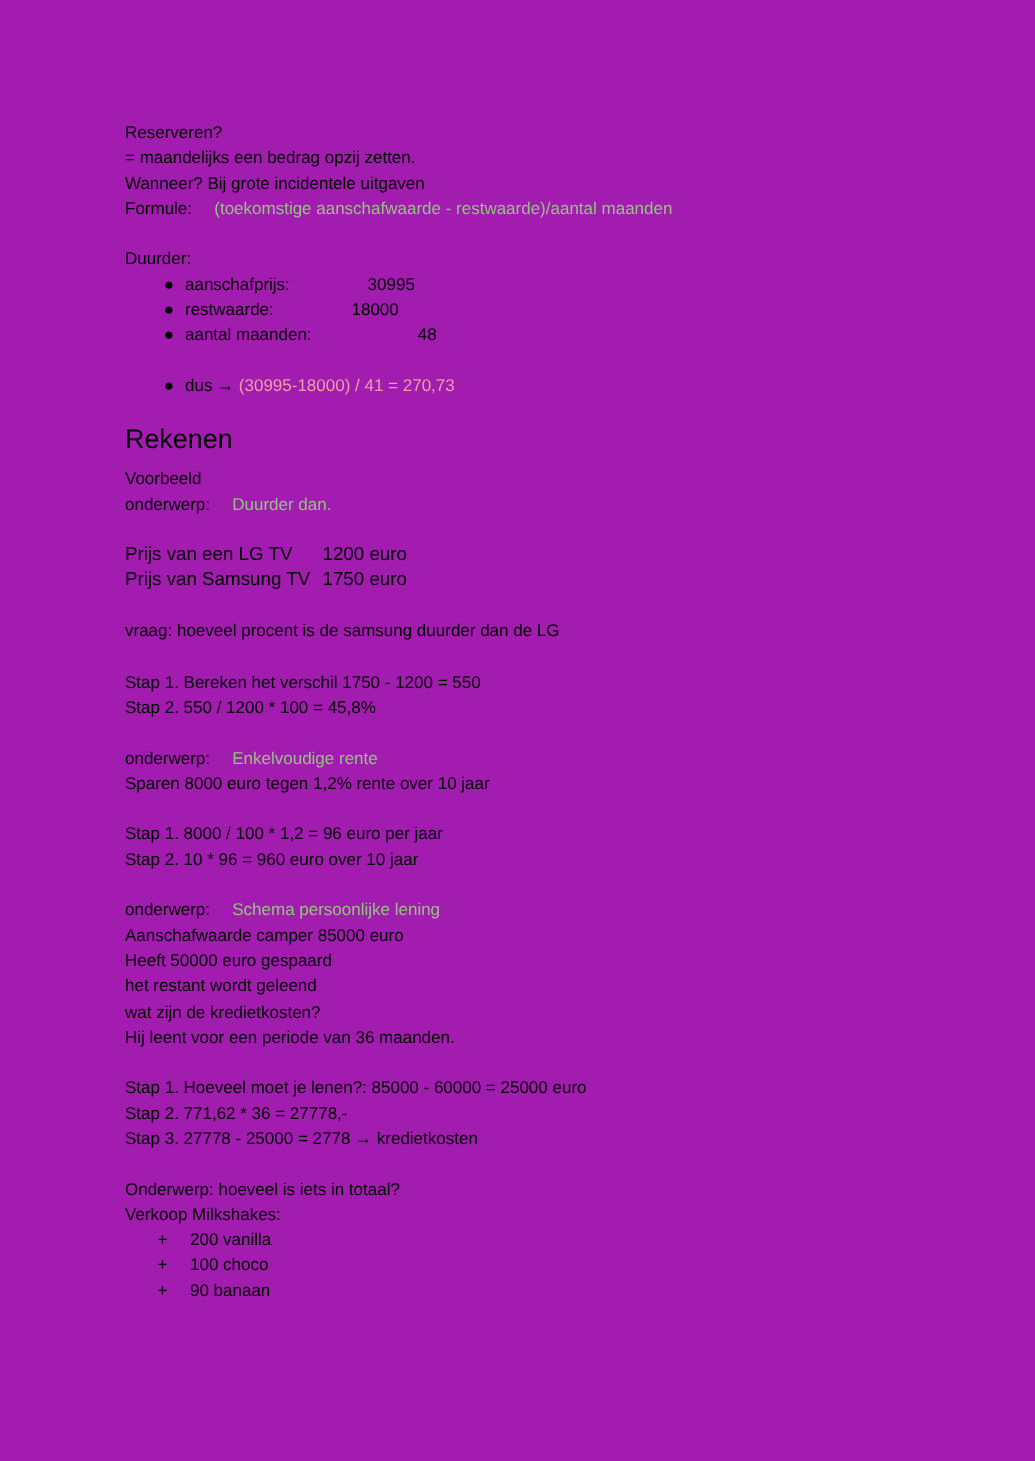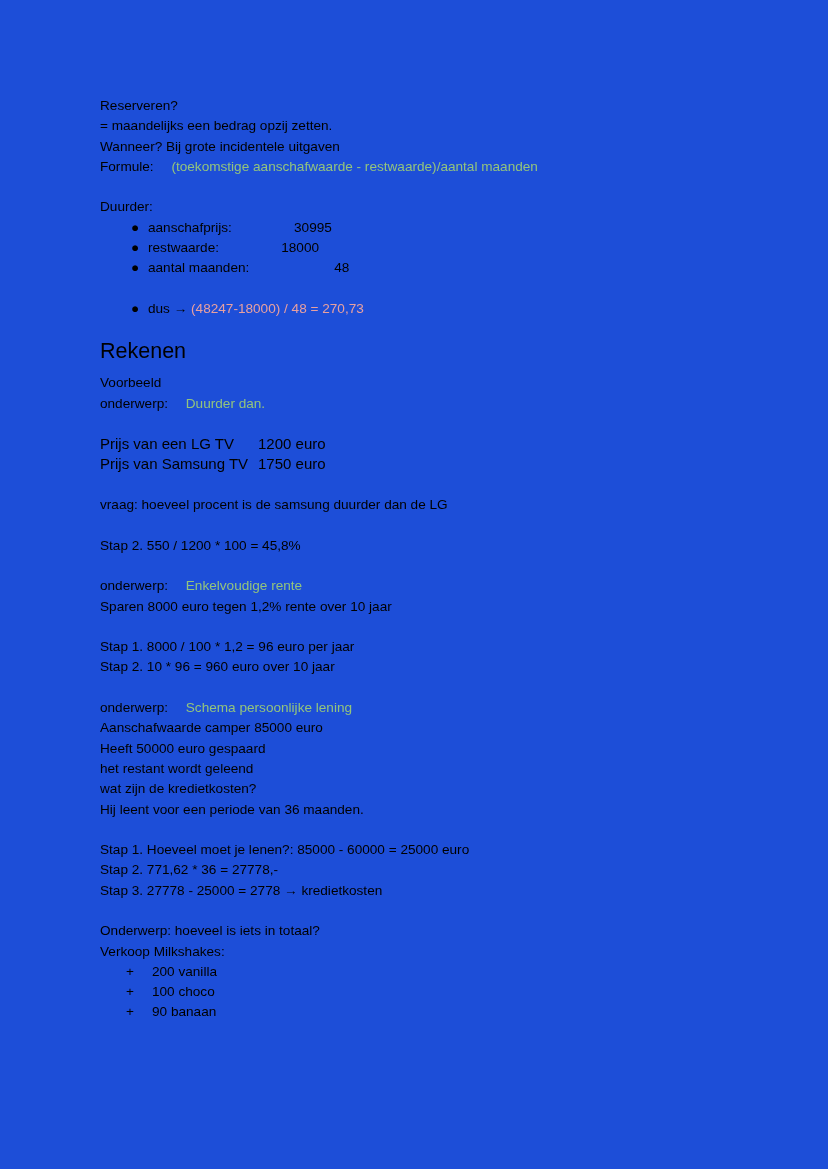--- a/index.html
+++ b/index.html
@@ -16,21 +16,21 @@
     color: #000000;
     -webkit-font-smoothing: antialiased;
   }
 
   .page {
     position: absolute;
     left: 0;
     top: 0;
     width: 828px;
     height: 1169px;
-    background: #1d4ed8;
+    background: #a21caf;
   }
 
   .doc-body {
     position: absolute;
     left: 100px;
     top: 96px;
     width: 640px;
   }
 
   .line {
@@ -142,41 +142,42 @@
 
     <div class="spacer">&nbsp;</div>
 
     <div class="line">Duurder:</div>
 
     <div class="bullet-list">
       <div class="bullet-row"><span class="dot">●</span><span class="bullet-label">aanschafprijs:</span><span class="bullet-value">30995</span></div>
       <div class="bullet-row"><span class="dot">●</span><span class="bullet-label">restwaarde:</span><span class="bullet-value">18000</span></div>
       <div class="bullet-row"><span class="dot">●</span><span class="bullet-label">aantal maanden:</span><span class="bullet-value">48</span></div>
       <div class="spacer">&nbsp;</div>
-      <div class="bullet-row"><span class="dot">●</span><span>dus → </span><span class="red">(48247-18000) / 48 = 270,73</span></div>
+      <div class="bullet-row"><span class="dot">●</span><span>dus → </span><span class="red">(30995-18000) / 41 = 270,73</span></div>
     </div>
 
     <div class="heading-block">
       <div class="heading">Rekenen</div>
     </div>
 
     <div class="line">Voorbeeld</div>
     <div class="line"><span>onderwerp: </span><span class="green">Duurder dan.</span></div>
 
     <div class="spacer">&nbsp;</div>
 
     <div class="price-row"><span class="price-label">Prijs van een LG TV</span><span class="price-value">1200 euro</span></div>
     <div class="price-row"><span class="price-label">Prijs van Samsung TV</span><span class="price-value">1750 euro</span></div>
 
     <div class="spacer">&nbsp;</div>
 
     <div class="line">vraag: hoeveel procent is de samsung duurder dan de LG</div>
 
     <div class="spacer">&nbsp;</div>
 
+    <div class="line">Stap 1. Bereken het verschil 1750 - 1200 = 550</div>
     <div class="line">Stap 2. 550 / 1200 * 100 = 45,8%</div>
 
     <div class="spacer">&nbsp;</div>
 
     <div class="line"><span>onderwerp: </span><span class="green">Enkelvoudige rente</span></div>
     <div class="line">Sparen 8000 euro tegen 1,2% rente over 10 jaar</div>
 
     <div class="spacer">&nbsp;</div>
 
     <div class="line">Stap 1. 8000 / 100 * 1,2 = 96 euro per jaar</div>

